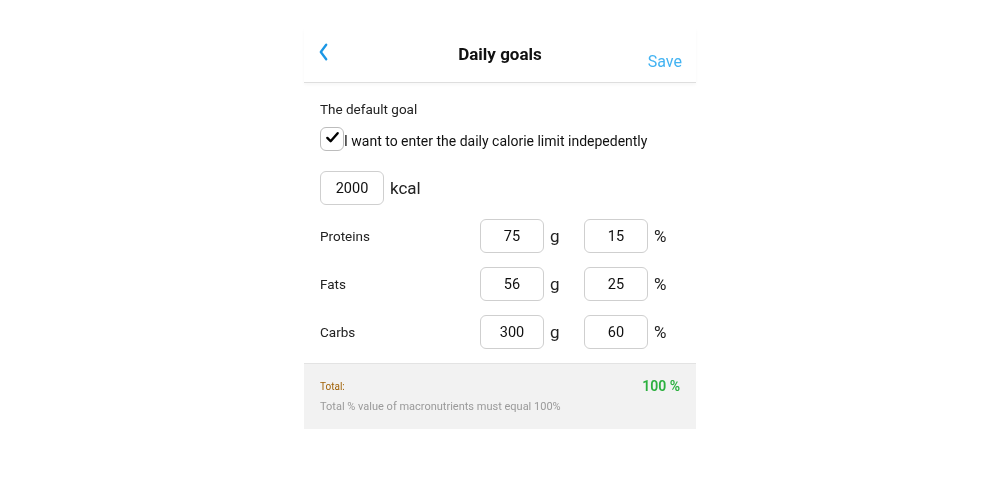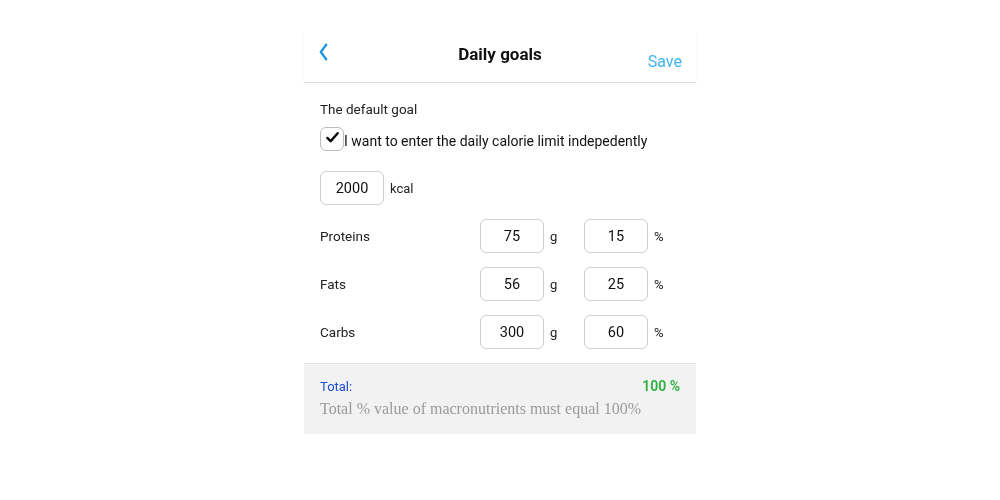--- a/index.html
+++ b/index.html
@@ -109,53 +109,52 @@
       border-radius: 6px;
       height: 34px;
       width: 64px;
       text-align: center;
       font-size: 14.5px;
       color: #111;
       background:#fff;
       font-family: inherit;
     }
     .unit {
-      font-size: 13px;
+      font-size: 17px;
       color: #222;
       width: 26px;
     }
     .divider {
       height: 1px;
       background: #e3e3e3;
       margin: 10px -16px 0 -16px;
     }
     .total-bar {
       background: #f2f2f2;
       margin: 0 -16px;
       padding: 14px 16px 16px 16px;
     }
     .total-line {
       display: flex;
       justify-content: space-between;
       align-items: center;
       margin-bottom: 6px;
     }
     .total-label {
-      font-size: 13px;
-      color: #1d4ed8;
+      font-size: 10px;
+      color: #a16207;
     }
     .total-value {
       font-size: 14px;
       color: #2cb03f;
       font-weight: 600;
     }
     .total-hint {
-      font-size: 16px;
+      font-size: 11px;
       color: #9a9a9a;
-      font-family: Liberation Serif, serif;
     }
   </style>
 </head>
 <body>
 
 <div class="screen">
 
   <div class="topbar">
     <div class="back">
       <span>

